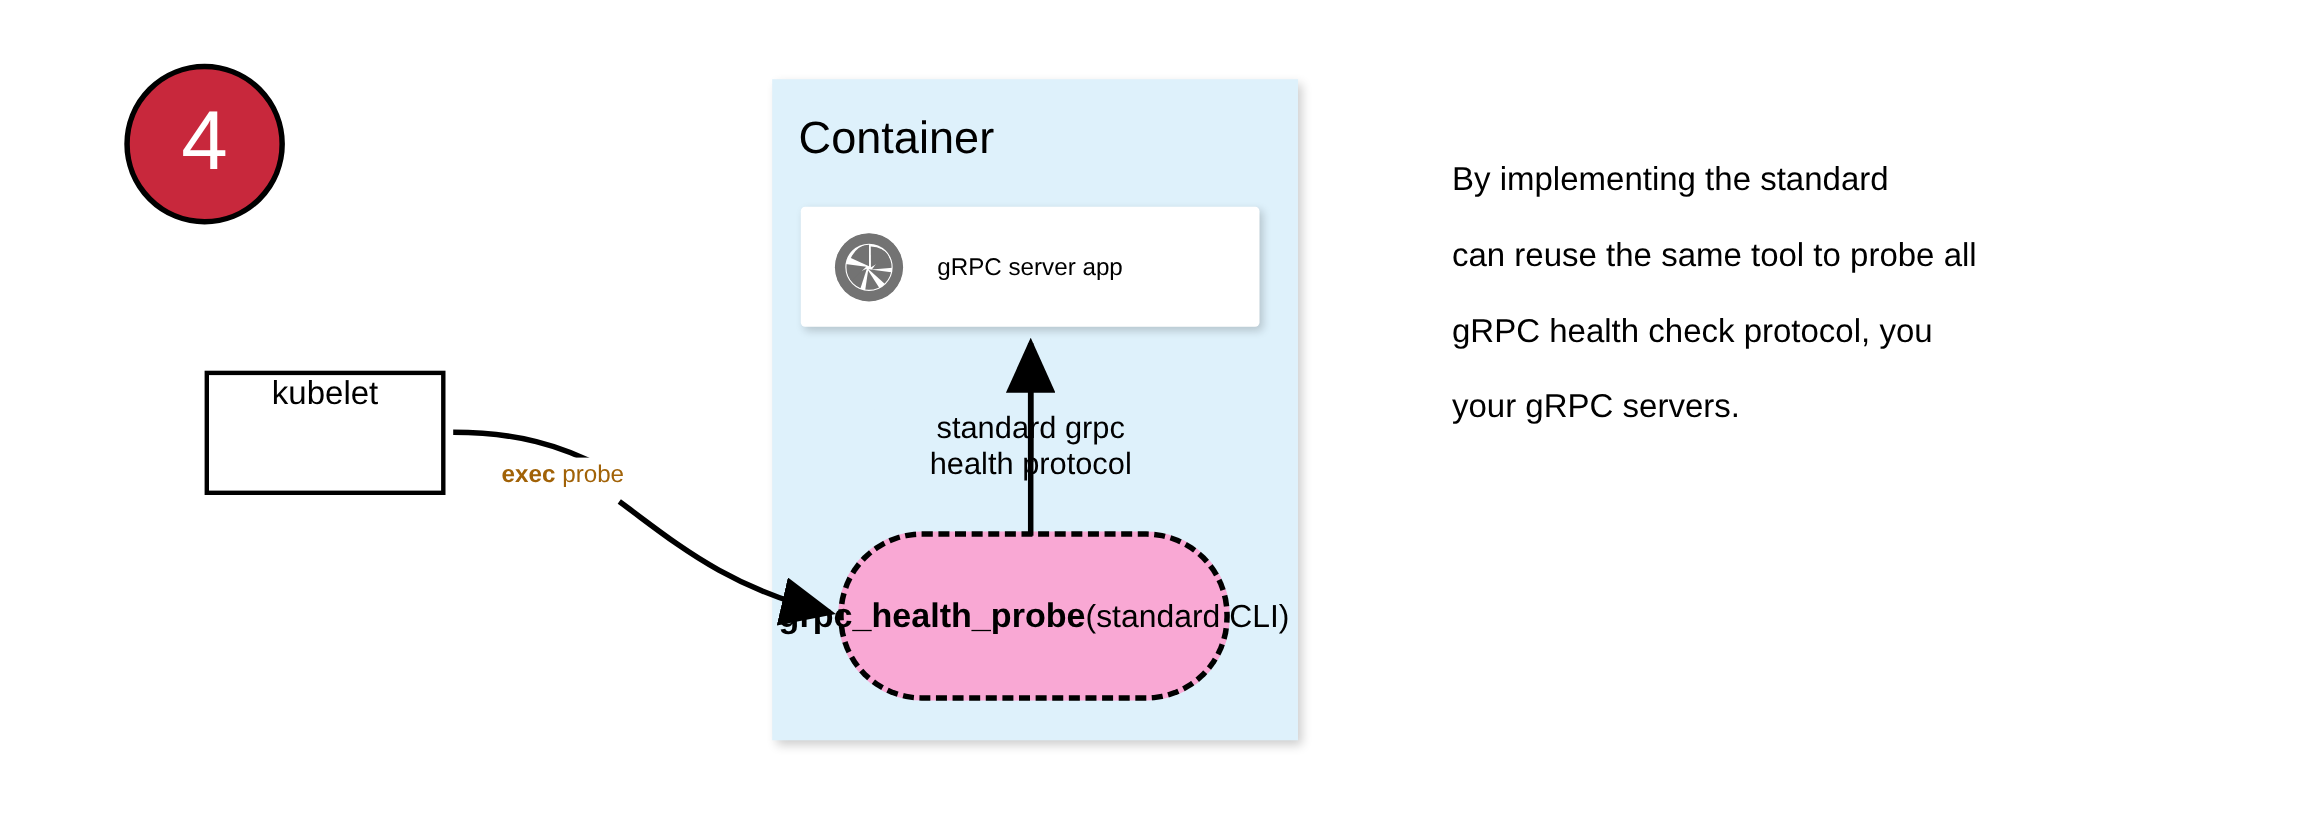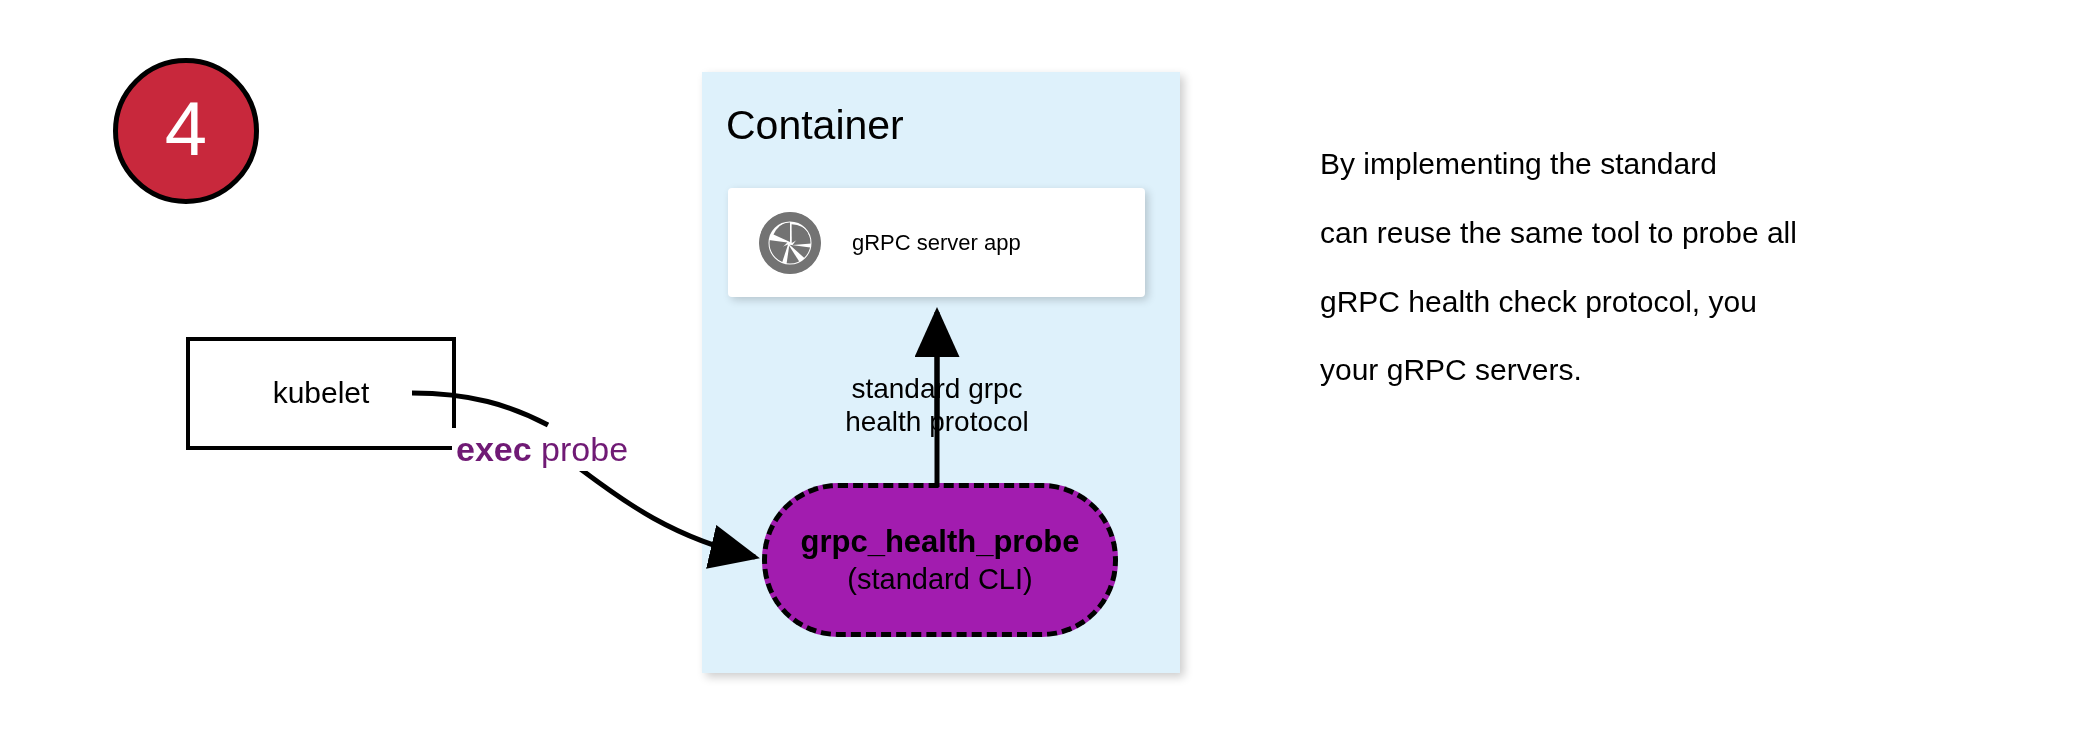--- a/index.html
+++ b/index.html
@@ -42,43 +42,43 @@
     font-weight: 400;
     letter-spacing: 0;
     transform: translateY(-2px);
   }
 
   
   .kubelet-box {
     position: absolute;
     left: 186px;
     top: 337px;
-    width: 270px;
+    width: 219px;
     height: 113px;
     background: #ffffff;
     border: 4px solid #000000;
     box-sizing: border-box;
     display: flex;
-    align-items: center;
+    align-items: flex-start;
     justify-content: center;
   }
   .kubelet-label {
     font-size: 30px;
     line-height: 1.15;
     color: #000000;
   }
 
   
   .exec-probe-label {
     position: absolute;
     left: 452px;
-    top: 428px;
-    font-size: 34px;
-    line-height: 1.15;
-    color: #701a75;
+    top: 416px;
+    font-size: 22px;
+    line-height: 1.15;
+    color: #a16207;
     white-space: nowrap;
     background: #ffffff;
     padding: 2px 4px;
     z-index: 6;
   }
   .exec-probe-label b {
     font-weight: 700;
   }
 
   
@@ -145,26 +145,26 @@
   }
   .protocol-caption span { display: block; }
 
   
   .probe-pill {
     position: absolute;
     left: 762px;
     top: 483px;
     width: 356px;
     height: 154px;
-    background: #a21caf;
+    background: #f9a8d4;
     border: 5px dashed #000000;
     border-radius: 76px;
     box-sizing: border-box;
     display: flex;
-    flex-direction: column;
+    flex-direction: row;
     align-items: center;
     justify-content: center;
     z-index: 4;
   }
   .probe-pill-title {
     font-size: 31px;
     font-weight: 700;
     line-height: 1.2;
     color: #000000;
     white-space: nowrap;

